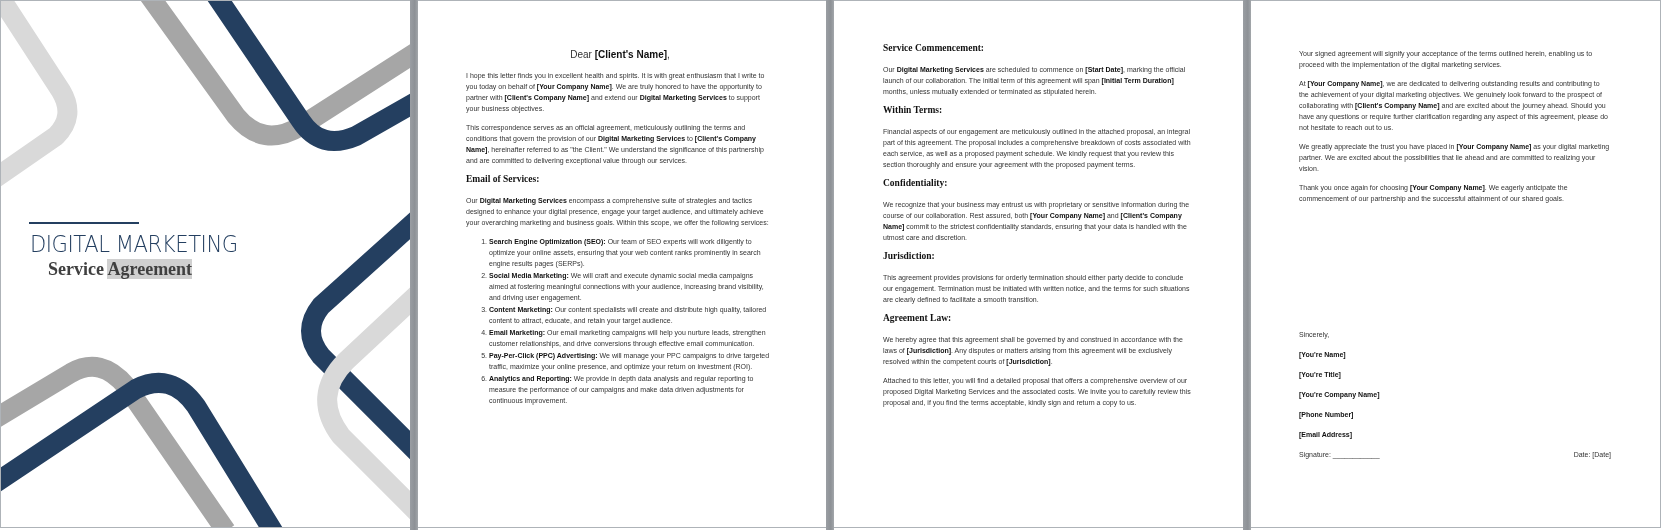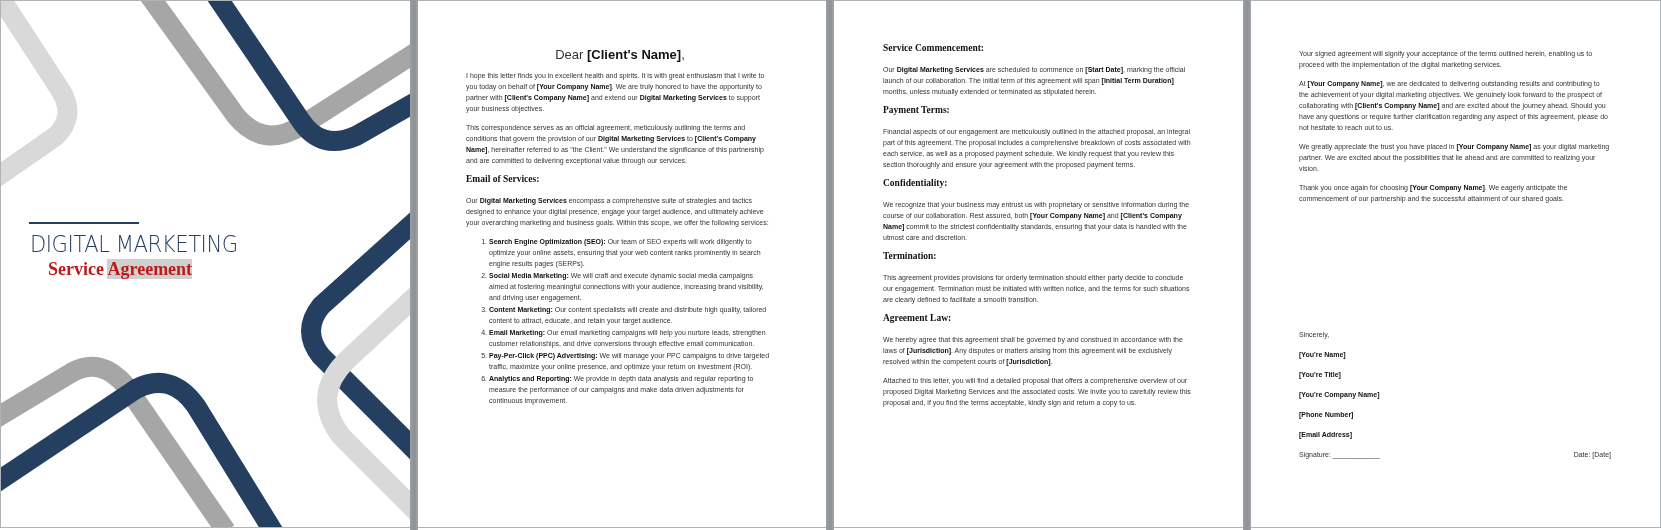--- a/index.html
+++ b/index.html
@@ -6,29 +6,29 @@
   body { width:1661px; height:530px; background:#ffffff; position:relative; overflow:hidden; font-family:"Liberation Sans", sans-serif; }
   .page { position:absolute; top:0; height:528px; background:#fff; border-top:1px solid #aeb3b8; border-bottom:1px solid #aeb3b8; overflow:hidden; box-sizing:border-box; }
   .gutter { position:absolute; top:0; height:530px; width:8px; background:linear-gradient(to right,#9a9ea3,#8d9196 60%,#a3a7ab); }
   #p1 { left:0; width:410px; border-left:1px solid #aeb3b8; }
   #p2 { left:418px; width:408px; }
   #p3 { left:834px; width:409px; }
   #p4 { left:1251px; width:410px; border-right:1px solid #aeb3b8; }
   svg.deco { position:absolute; left:0; top:0; }
   .cover-rule { position:absolute; left:28px; top:221px; width:110px; height:2px; background:#243f60; }
   .cover-title { position:absolute; left:29px; top:230px; font-family:"DejaVu Sans", sans-serif; font-weight:200; font-size:23px; color:#243f60; letter-spacing:-0.5px; font-stretch:condensed; transform:scaleX(0.92); transform-origin:left; }
-  .cover-sub { position:absolute; left:47px; top:258px; font-family:"Liberation Serif", serif; font-weight:bold; font-size:18px; color:#b91c1c; }
+  .cover-sub { position:absolute; left:47px; top:258px; font-family:"Liberation Serif", serif; font-weight:bold; font-size:18px; color:#404040; }
   .cover-sub .hl { background:#d0d0d0; }
   .doc { position:absolute; font-size:7px; line-height:11px; color:#333; font-family:"Liberation Sans", sans-serif; }
   .doc p { margin:0 0 8px 0; }
   .doc b { color:#111; }
   .doc h3 { font-family:"Liberation Serif", serif; font-size:9.5px; font-weight:bold; color:#111; margin:2px 0 10px 0; }
   .doc ol { margin:0; padding-left:23px; }
   .doc li { margin:0 0 1px 0; }
-  .salut { text-align:center; font-size:13px; margin-bottom:10px !important; }
+  .salut { text-align:center; font-size:10px; margin-bottom:10px !important; }
   .sig p { margin:0 0 9px 0; }
   .sig-line { display:flex; justify-content:space-between; }
 </style>
 </head>
 <body>
 
 <div class="page" id="p1">
   <svg class="deco" width="410" height="530" viewBox="0 0 410 530">
     <g fill="none" stroke-linecap="butt" stroke-linejoin="round">
 
@@ -71,25 +71,25 @@
     </ol>
   </div>
 </div>
 
 <div class="gutter" style="left:826px;"></div>
 
 <div class="page" id="p3">
   <div class="doc" style="left:49px; top:40px; width:310px;">
     <h3>Service Commencement:</h3>
     <p><span>Our </span><b>Digital Marketing Services</b><span> are scheduled to commence on </span><b>[Start Date]</b><span>, marking the official launch of our collaboration. The initial term of this agreement will span </span><b>[Initial Term Duration]</b><span> months,  unless mutually extended or terminated as stipulated herein.</span></p>
-    <h3>Payment Terms:</h3>
+    <h3>Within Terms:</h3>
     <p>Financial aspects of our engagement are meticulously outlined in the attached proposal, an integral part of this agreement. The proposal includes a comprehensive breakdown of costs associated with each service, as well as a proposed payment schedule. We kindly request that you review this section thoroughly and ensure your agreement with the proposed payment terms.</p>
     <h3>Confidentiality:</h3>
     <p><span>We recognize that your business may entrust us with proprietary or sensitive information during the course of our collaboration. Rest assured, both </span><b>[Your Company Name]</b><span> and </span><b>[Client's Company Name]</b><span> commit to the strictest confidentiality standards, ensuring that your data is handled with the utmost care and discretion.</span></p>
-    <h3>Termination:</h3>
+    <h3>Jurisdiction:</h3>
     <p>This agreement provides provisions for orderly termination should either party decide to conclude our engagement. Termination must be initiated with written notice, and the terms for such situations are clearly defined to facilitate a smooth transition.</p>
     <h3>Agreement Law:</h3>
     <p><span>We hereby agree that this agreement shall be governed by and construed in accordance with the laws of </span><b>[Jurisdiction]</b><span>. Any disputes or matters arising from this agreement will be exclusively resolved within the competent courts of </span><b>[Jurisdiction]</b><span>.</span></p>
     <p>Attached to this letter, you will find a detailed proposal that offers a comprehensive overview of our proposed Digital Marketing Services and the associated costs. We invite you to carefully review this proposal and, if you find the terms acceptable, kindly sign and return a copy to us.</p>
   </div>
 </div>
 
 <div class="gutter" style="left:1243px;"></div>
 
 <div class="page" id="p4">

